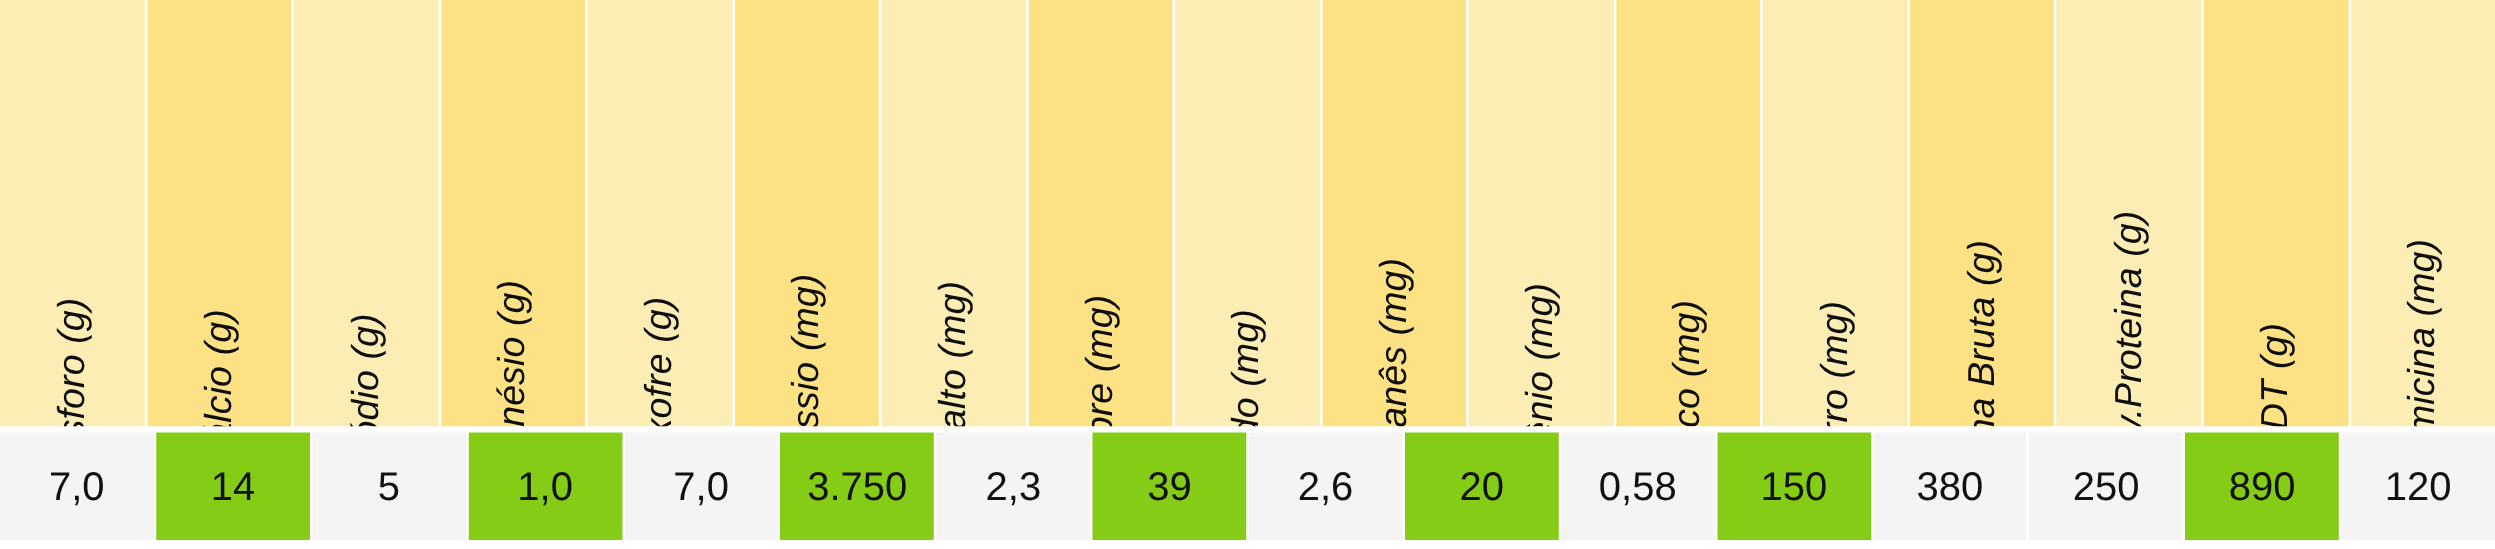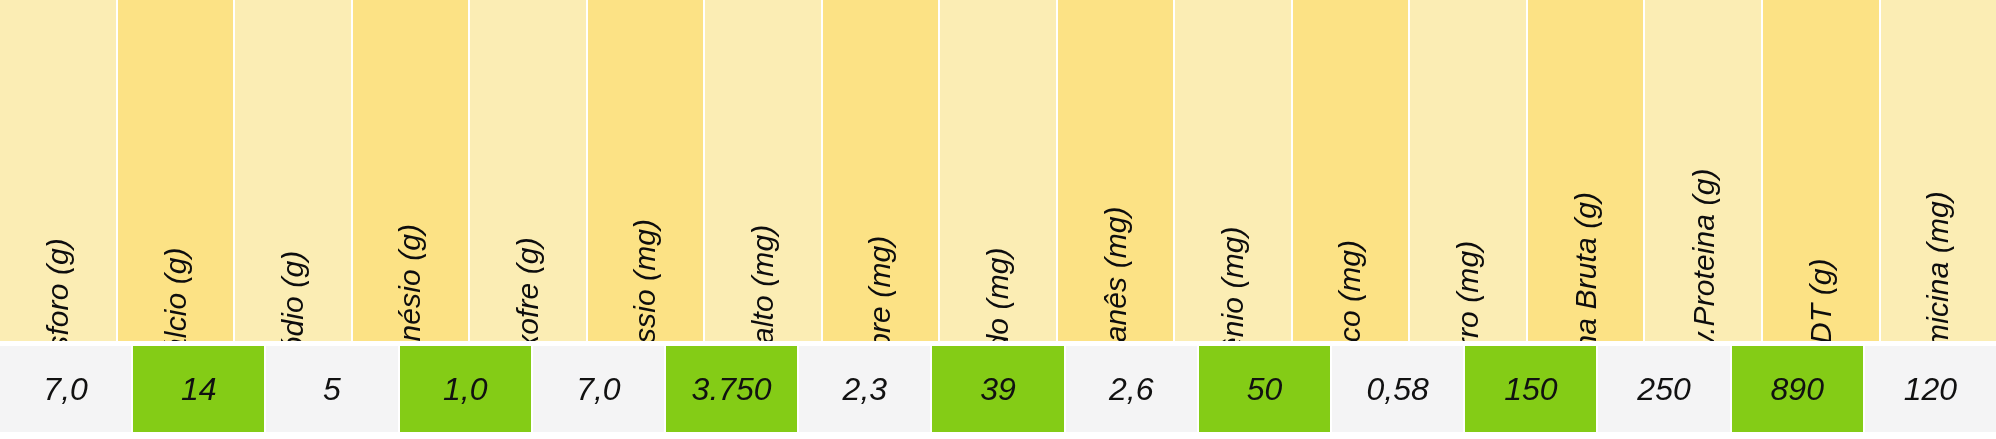--- a/index.html
+++ b/index.html
@@ -79,21 +79,20 @@
     left: auto;
     bottom: auto;
   }
 
   .data-cell {
     flex: 1 1 0;
     min-width: 0;
     display: flex;
     align-items: center;
     justify-content: center;
-    font-style: italic;
     font-size: 32px;
     color: #111111;
     overflow: hidden;
   }
   .data-cell.tint-a { background: #f4f4f5; }
   .data-cell.tint-b { background: #84cc16; }
 </style>
 </head>
 <body>
 
@@ -190,21 +189,22 @@
   <div class="data-row">
     <div class="data-cell tint-a">7,0</div>
     <div class="data-cell tint-b">14</div>
     <div class="data-cell tint-a">5</div>
     <div class="data-cell tint-b">1,0</div>
     <div class="data-cell tint-a">7,0</div>
     <div class="data-cell tint-b">3.750</div>
     <div class="data-cell tint-a">2,3</div>
     <div class="data-cell tint-b">39</div>
     <div class="data-cell tint-a">2,6</div>
-    <div class="data-cell tint-b">50</div>
+    <div class="data-cell tint-b">20</div>
     <div class="data-cell tint-a">0,58</div>
     <div class="data-cell tint-b">150</div>
+    <div class="data-cell tint-a">380</div>
     <div class="data-cell tint-a">250</div>
     <div class="data-cell tint-b">890</div>
     <div class="data-cell tint-a">120</div>
   </div>
 
 </div>
 
 </body></html>

